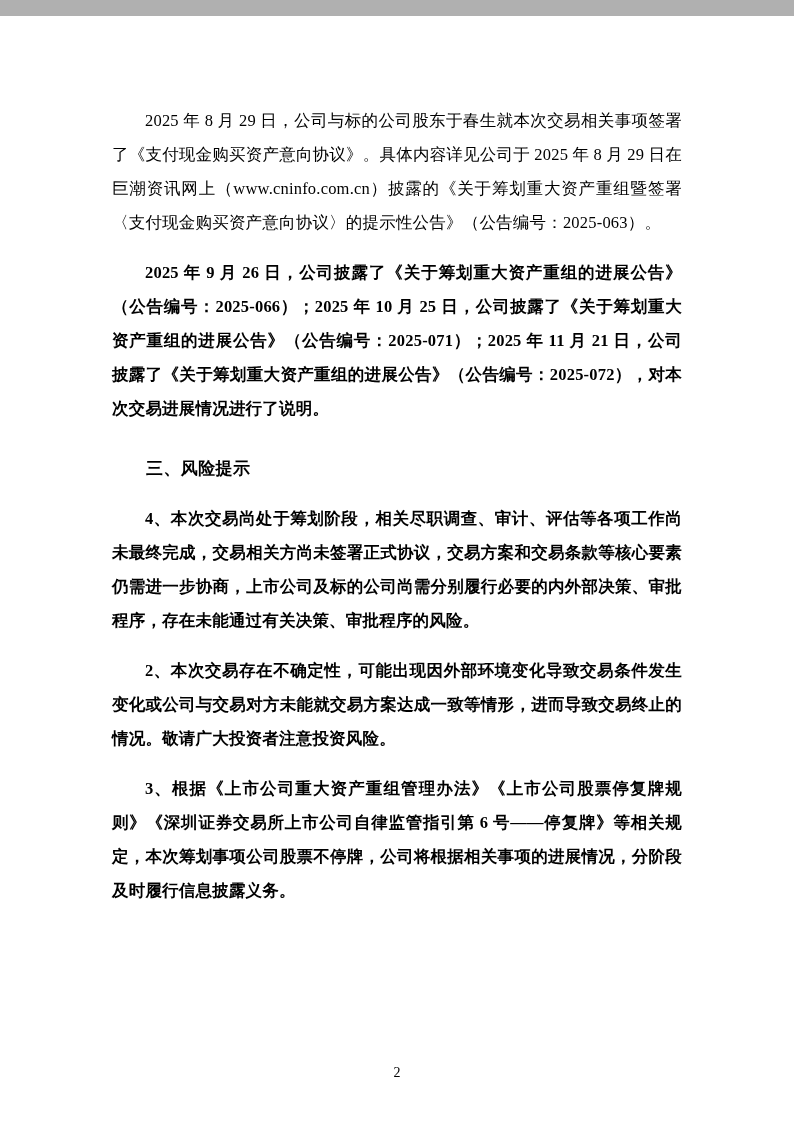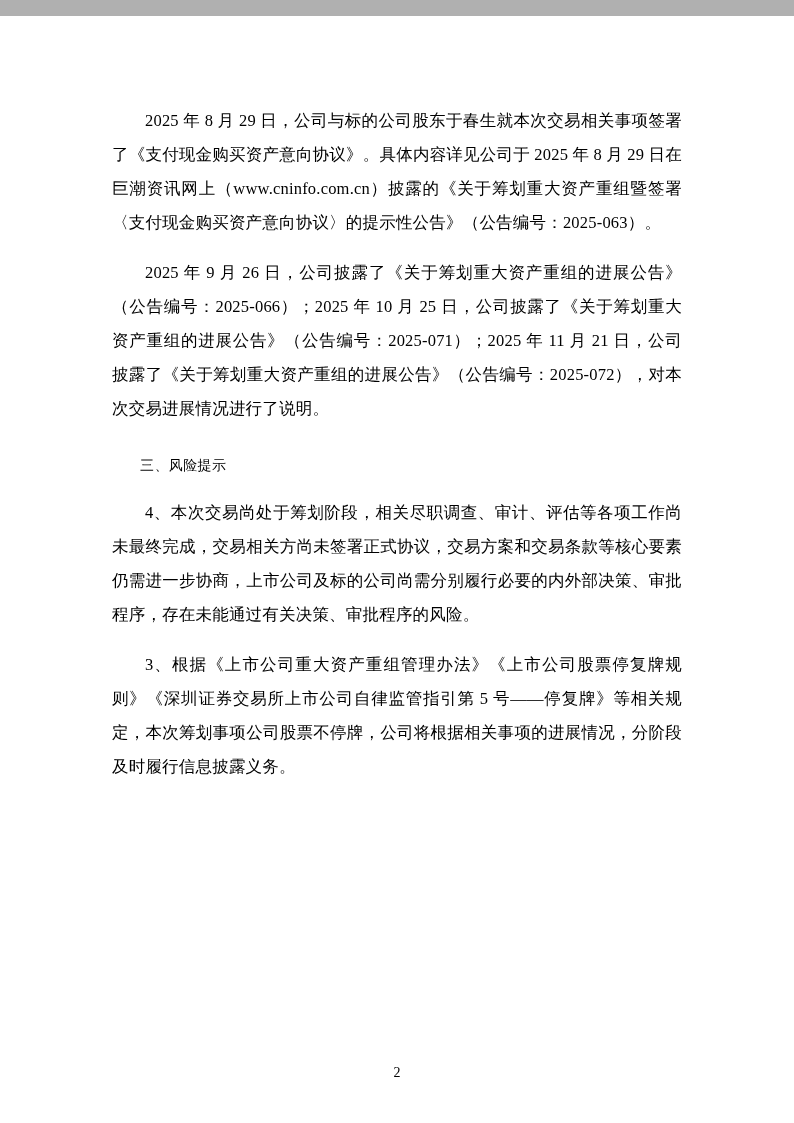--- a/index.html
+++ b/index.html
@@ -28,27 +28,28 @@
     text-justify: inter-ideograph;
   }
   .para {
     margin: 0 0 3px 0;
     text-indent: 2em;
     letter-spacing: 0.2px;
   }
   .section-heading {
     margin: 26px 0 6px 0;
     text-indent: 2em;
-    font-weight: normal;
-    font-size: 14px;
+    font-weight: bold;
+    font-size: 17px;
     line-height: 2.0;
     letter-spacing: 0.4px;
   }
   .gap-before {
     margin-top: 16px;
+    font-weight: bold;
   }
   .page-number {
     position: absolute;
     left: 0;
     right: 0;
     bottom: 58px;
     text-align: center;
     font-size: 14px;
     color: #000000;
     font-family: "Liberation Serif", "DejaVu Serif", serif;
@@ -62,19 +63,20 @@
 
     <p class="para">2025 年 8 月 29 日，公司与标的公司股东于春生就本次交易相关事项签署了《支付现金购买资产意向协议》。具体内容详见公司于 2025 年 8 月 29 日在巨潮资讯网上（www.cninfo.com.cn）披露的《关于筹划重大资产重组暨签署〈支付现金购买资产意向协议〉的提示性公告》（公告编号：2025-063）。</p>
 
     <p class="para gap-before">2025 年 9 月 26 日，公司披露了《关于筹划重大资产重组的进展公告》（公告编号：2025-066）；2025 年 10 月 25 日，公司披露了《关于筹划重大资产重组的进展公告》（公告编号：2025-071）；2025 年 11 月 21 日，公司披露了《关于筹划重大资产重组的进展公告》（公告编号：2025-072），对本次交易进展情况进行了说明。</p>
 
 
     <p class="section-heading">三、风险提示</p>
 
     <p class="para gap-before">4、本次交易尚处于筹划阶段，相关尽职调查、审计、评估等各项工作尚未最终完成，交易相关方尚未签署正式协议，交易方案和交易条款等核心要素仍需进一步协商，上市公司及标的公司尚需分别履行必要的内外部决策、审批程序，存在未能通过有关决策、审批程序的风险。</p>
 
+    <p class="para gap-before">2、本次交易存在不确定性，可能出现因外部环境变化导致交易条件发生变化或公司与交易对方未能就交易方案达成一致等情形，进而导致交易终止的情况。敬请广大投资者注意投资风险。</p>
 
-    <p class="para gap-before">3、根据《上市公司重大资产重组管理办法》《上市公司股票停复牌规则》《深圳证券交易所上市公司自律监管指引第 5 号——停复牌》等相关规定，本次筹划事项公司股票不停牌，公司将根据相关事项的进展情况，分阶段及时履行信息披露义务。</p>
+    <p class="para gap-before">3、根据《上市公司重大资产重组管理办法》《上市公司股票停复牌规则》《深圳证券交易所上市公司自律监管指引第 6 号——停复牌》等相关规定，本次筹划事项公司股票不停牌，公司将根据相关事项的进展情况，分阶段及时履行信息披露义务。</p>
 
   </div>
 
   <div class="page-number">2</div>
 </div>
 
 </body></html>

